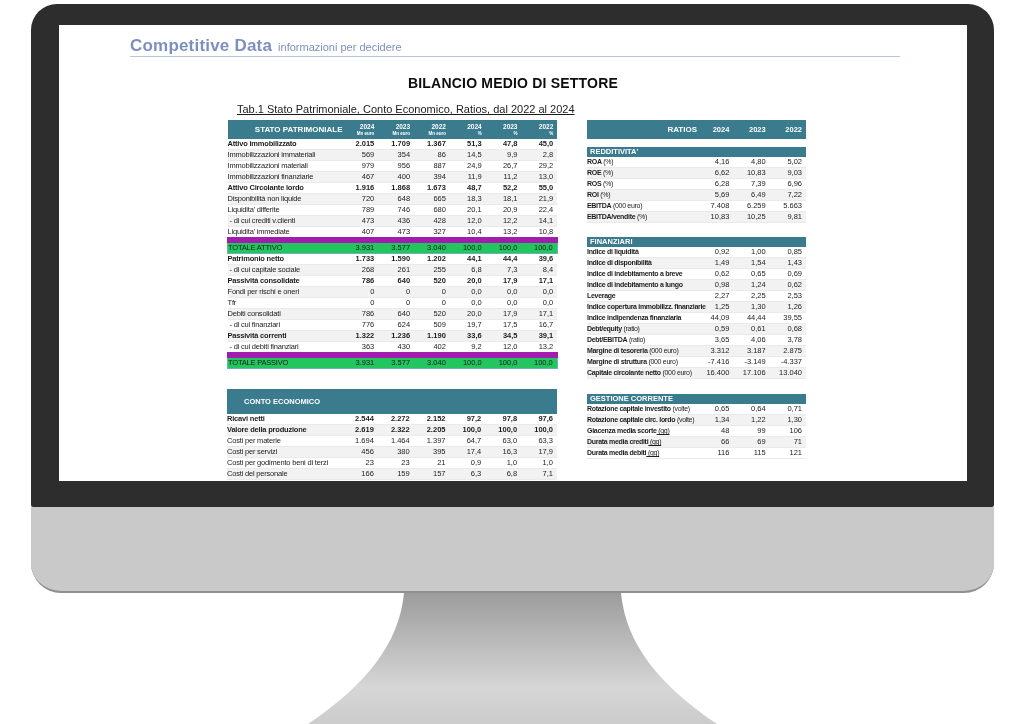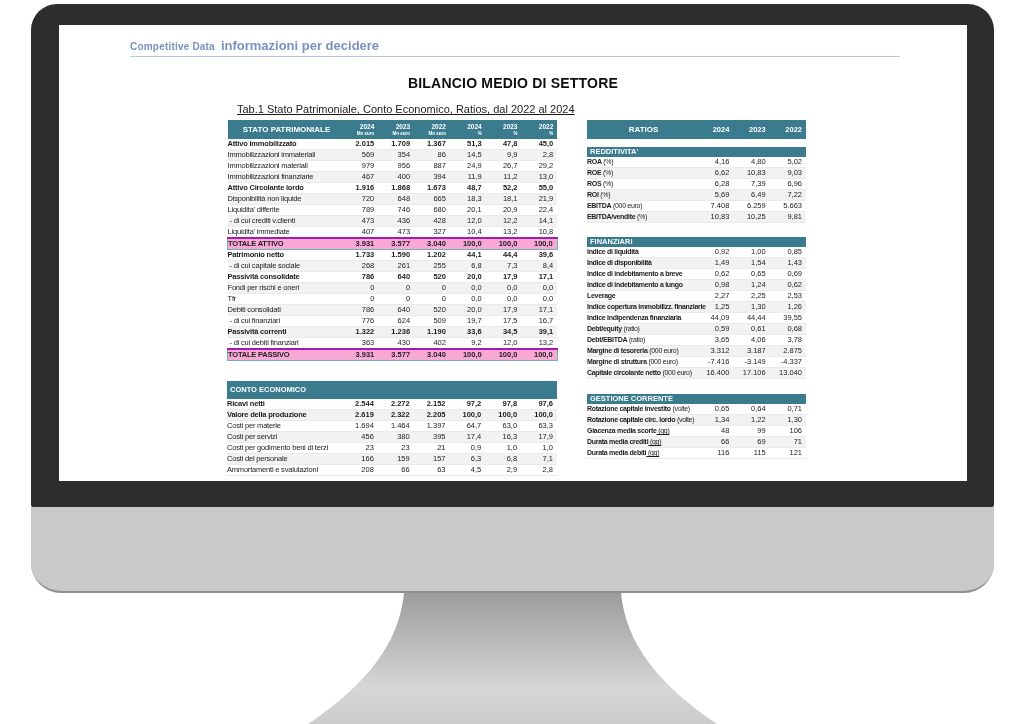--- a/index.html
+++ b/index.html
@@ -17,61 +17,61 @@
     position:absolute;left:31px;top:507px;width:963px;height:86px;
     background:#c9c9c9;border-bottom:2px solid #8f8f8f;
     border-radius:0 0 30px 30px;box-sizing:border-box;
   }
   .screen{
     position:absolute;left:59px;top:25px;width:908px;height:456px;
     background:#ffffff;overflow:hidden;
   }
   
   .brand{position:absolute;left:71px;top:11px;white-space:nowrap;}
-  .brand-name{font-size:10px;font-weight:bold;color:#7c90c0;letter-spacing:.2px;margin-top:44px;}
-  .brand-tagline{font-size:13px;font-weight:bold;color:#7c90c0;margin-left:6px;}
+  .brand-name{font-size:17px;font-weight:bold;color:#7c90c0;letter-spacing:.2px;margin-top:44px;}
+  .brand-tagline{font-size:11px;font-weight:normal;color:#7c90c0;margin-left:6px;}
   .brand-rule{position:absolute;left:71px;top:31px;width:770px;height:1px;background:#b5c6de;}
   .doc-title{
     position:absolute;left:0;top:42px;width:908px;text-align:center;
     font-size:14px;font-weight:bold;color:#0d0d0d;letter-spacing:.2px;margin-top:8px;
   }
   .caption{position:absolute;left:178px;top:78px;font-size:11px;color:#1c1c1c;text-decoration:underline;}
   .left-col{position:absolute;left:168px;top:95px;width:330px;}
   .right-col{position:absolute;left:528px;top:95px;width:219px;}
   
   table{border-collapse:collapse;table-layout:fixed;background:#fff;}
   #sp-table,#ce-table{width:330px;}
   #ratios-table{width:219px;}
   #ce-table{margin-top:20px;}
   td,th{padding:0;}
   thead th{background:#3a7b8e;color:#fff;}
   thead tr{height:19px;}
-  .tbl-title{text-align:center;font-size:8px;font-weight:bold;padding-left:3px;vertical-align:middle;white-space:nowrap;}
+  .tbl-title{text-align:right;font-size:8px;font-weight:bold;padding-left:3px;vertical-align:middle;white-space:nowrap;}
   .col-h{text-align:right;padding-right:4px;vertical-align:middle;}
   .col-h .y{font-size:6.5px;font-weight:bold;line-height:8px;}
   .col-h .u{font-size:4.5px;line-height:6px;}
   .year-h{font-size:7.5px;font-weight:bold;text-align:right;padding-right:4px;vertical-align:middle;}
   tbody td{
     height:10px;line-height:10px;border-bottom:1px solid #eaeaea;
     font-size:7.5px;color:#1c1c1c;white-space:nowrap;
   }
   .lbl{text-align:left;letter-spacing:-.2px;overflow:visible;}
   .ind{padding-left:2px;}
   .val{text-align:right;padding-right:4px;}
   tr.shade td{background:#f2f2f2;}
   tr.bold td{font-weight:bold;}
   tr.total td{
-    background:#f9a8d4;font-weight:bold;
-    border-top:2px solid #a21caf;border-bottom:1px solid #6fafc0;
+    background:#22c55e;font-weight:normal;
+    border-top:6px solid #a21caf;border-bottom:1px solid #6fafc0;
   }
   tr.total td:first-child{border-left:1px solid #6fafc0;}
   tr.total td:last-child{border-right:1px solid #6fafc0;}
   .bar-title{
     background:#3a7b8e;color:#fff;text-align:left;font-size:7.5px;font-weight:bold;
-    height:18px;line-height:10px;padding-left:3px;
+    height:25px;line-height:10px;padding-left:17px;
   }
   #ce-table thead tr{height:10px;}
   tr.gap td{background:#fff;border-bottom:none;}
   tr.sec td{
     background:#3a7b8e;color:#fff;font-weight:bold;font-size:7.5px;
     height:10px;line-height:10px;padding-left:3px;border-bottom:none;text-align:left;
   }
   .r-lbl{font-size:7px;letter-spacing:-.3px;}
   .r-lbl .lname{font-weight:bold;}
   .r-lbl .unit{font-weight:normal;}

